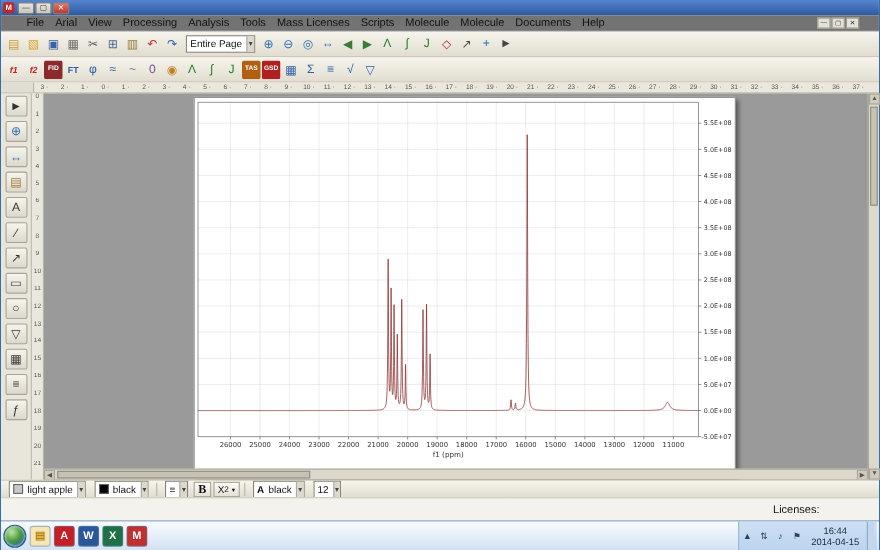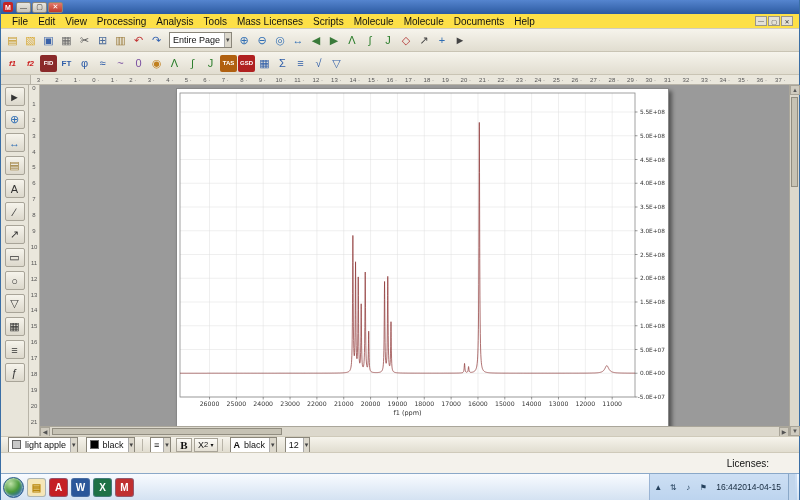--- a/index.html
+++ b/index.html
@@ -9,21 +9,21 @@
 
   
   .titlebar{height:14px;background:linear-gradient(#5585cf,#2c5aa0);color:#fff;display:flex;align-items:center;font-size:9px;padding:0 2px;gap:3px;flex:0 0 14px;}
   .title-icon{width:10px;height:10px;background:#c52525;color:#fff;font-size:7px;font-weight:bold;display:flex;align-items:center;justify-content:center;border-radius:2px;}
   .title-text{white-space:nowrap;overflow:hidden;flex:1;}
   .win-controls{display:flex;gap:1px;}
   .win-btn{width:15px;height:11px;font-size:7px;display:flex;align-items:center;justify-content:center;background:linear-gradient(#e8e6e0,#c9c5ba);border:1px solid #8a867a;color:#333;border-radius:2px;}
   .win-btn.close{background:linear-gradient(#e27a6a,#c0392b);color:#fff;}
 
   
-  .menubar{height:15px;background:#fde047;display:flex;align-items:center;font-size:10px;border-bottom:1px solid #d0ccc0;flex:0 0 15px;padding:0 6px;}
+  .menubar{height:15px;background:#737373;display:flex;align-items:center;font-size:10px;border-bottom:1px solid #d0ccc0;flex:0 0 15px;padding:0 18px;}
   .menu-items{display:flex;align-items:center;}
   .menu-item{padding:0 5px;color:#111;}
   .mdi-controls{margin-left:auto;display:flex;gap:1px;}
   .mdi-btn{width:12px;height:10px;font-size:6px;display:flex;align-items:center;justify-content:center;background:#e4e1d6;border:1px solid #9a968a;color:#333;}
 
   
   .toolbar{height:23px;background:linear-gradient(#f6f4ec,#e1ddd0);display:flex;align-items:center;border-bottom:1px solid #c9c4b4;flex:0 0 23px;padding:0 3px;gap:1px;}
   .icon-group{display:flex;align-items:center;gap:1px;}
   .tbi{width:17px;height:17px;font-size:11px;display:flex;align-items:center;justify-content:center;border:1px solid transparent;border-radius:2px;cursor:default;}
   .combo{height:16px;border:1px solid #8a867a;background:#fff;font-size:9px;display:inline-flex;align-items:center;padding:0 3px;gap:4px;color:#111;margin:0 3px;}
@@ -54,50 +54,50 @@
   .vscroll .up{top:0;} .vscroll .down{bottom:0;}
 
   
   .formatbar{height:16px;flex:0 0 16px;background:linear-gradient(#f6f4ec,#e1ddd0);border-top:1px solid #cfcaba;display:flex;align-items:center;font-size:9px;padding:0 4px;gap:2px;}
   .fmt-btn{height:14px;min-width:16px;display:inline-flex;align-items:center;justify-content:center;border:1px solid #a8a498;background:linear-gradient(#fdfcf8,#e4e0d4);padding:0 3px;color:#111;}
   .fmt-btn b{font-family:"Liberation Serif",serif;font-size:11px;}
   .sep{width:1px;height:12px;background:#b8b4a8;margin:0 2px;}
 
   
   .statusbar{height:21px;flex:0 0 21px;background:#f4f2ec;border-top:1px solid #cfcaba;display:flex;align-items:center;font-size:10px;color:#111;}
-  .licenses{margin-left:auto;margin-right:30px;}
+  .licenses{margin-left:auto;margin-right:54px;}
 
   
   .taskbar{height:27px;flex:0 0 27px;background:linear-gradient(#f8fbff,#d4e2f2);border-top:1px solid #8aa8c8;display:flex;align-items:center;padding:0 2px;gap:3px;}
   .start-orb{width:21px;height:21px;border-radius:50%;background:radial-gradient(circle at 35% 30%,#bfe3a8,#4a9a3a 45%,#1f5fae 80%);border:1px solid #2a5a8a;box-shadow:inset 0 0 3px #fff;}
   .task-icons{display:flex;gap:3px;align-items:center;}
   .task-ic{width:19px;height:19px;font-size:10px;font-weight:bold;display:flex;align-items:center;justify-content:center;border-radius:3px;border:1px solid rgba(100,130,170,.5);background:rgba(255,255,255,.55);}
   .tray{margin-left:auto;display:flex;align-items:center;gap:3px;background:rgba(170,200,235,.55);height:100%;padding:0 2px;border-left:1px solid #9ab4d4;}
   .tray-ic{font-size:8px;color:#24405c;width:12px;text-align:center;}
-  .clock{display:flex;align-items:center;justify-content:center;font-size:8.5px;line-height:10px;color:#15293d;padding:0 4px;}
+  .clock{display:flex;flex-direction:column;align-items:center;justify-content:center;font-size:8.5px;line-height:10px;color:#15293d;padding:0 4px;}
   .show-desktop{width:7px;height:100%;background:#c2d6ec;border-left:1px solid #8aa8c8;}
 </style>
 </head>
 <body>
 
 <div class="app">
 
   <div class="titlebar">
     <span class="title-icon">M</span>
     <span class="win-controls">
       <span class="win-btn">—</span>
       <span class="win-btn">▢</span>
       <span class="win-btn close">✕</span>
     </span>
   </div>
 
   <div class="menubar">
     <span class="menu-items">
         <span class="menu-item">File</span>
-        <span class="menu-item">Edit</span>
+        <span class="menu-item">Arial</span>
         <span class="menu-item">View</span>
         <span class="menu-item">Processing</span>
         <span class="menu-item">Analysis</span>
         <span class="menu-item">Tools</span>
         <span class="menu-item">Mass Licenses</span>
         <span class="menu-item">Scripts</span>
         <span class="menu-item">Molecule</span>
         <span class="menu-item">Molecule</span>
         <span class="menu-item">Documents</span>
         <span class="menu-item">Help</span>

